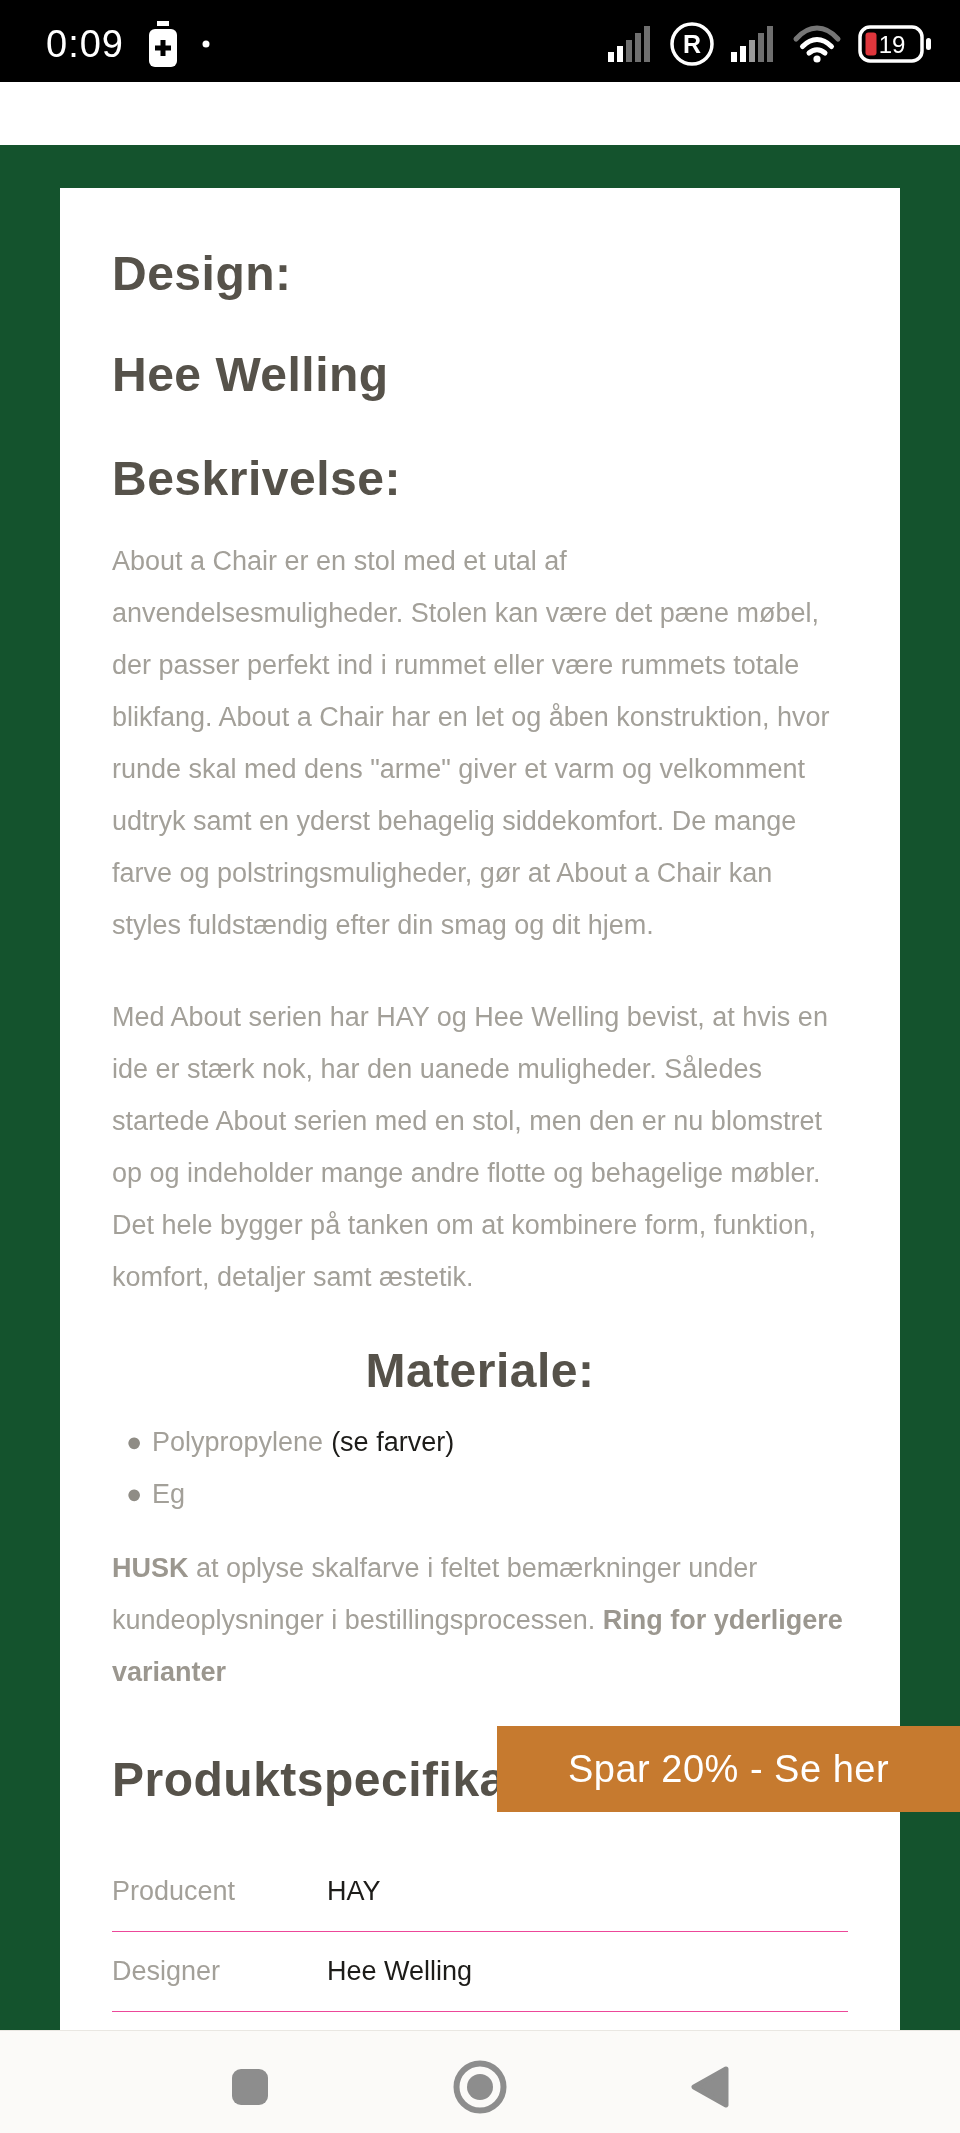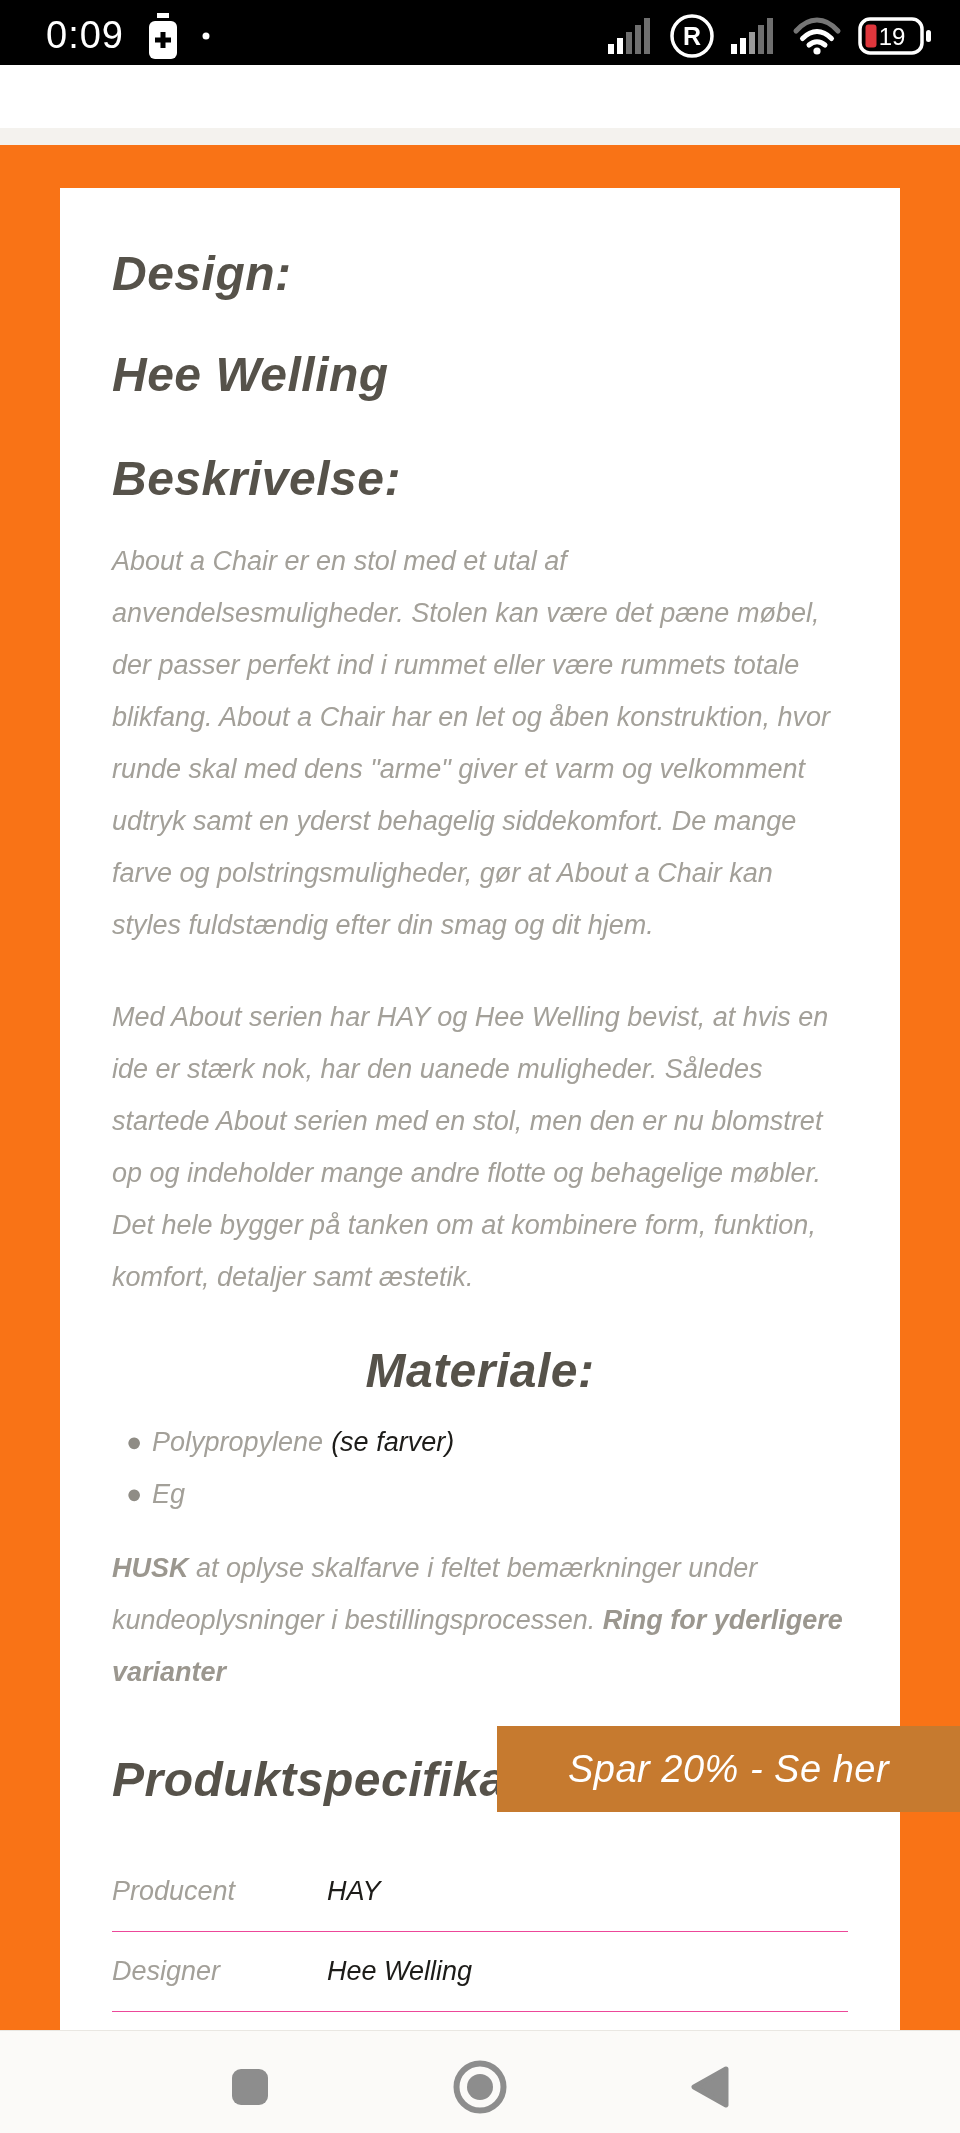--- a/index.html
+++ b/index.html
@@ -5,36 +5,36 @@
   * { margin:0; padding:0; box-sizing:border-box; }
   html,body { width:960px; }
   body {
     height:2133px; position:relative; overflow:hidden;
     background:#f4f2ee;
     font-family:"Liberation Sans","DejaVu Sans",sans-serif;
   }
 
   
   .statusbar {
-    height:65px; background:#000; color:#fff;
+    height:82px; background:#000; color:#fff;
     display:flex; align-items:center; justify-content:space-between;
     padding:6px 28px 0 46px;
   }
   .sb-left { display:flex; align-items:center; gap:22px; }
   .sb-time { font-size:38px; letter-spacing:1px; }
   .sb-right { display:flex; align-items:center; gap:16px; }
   .sb-icon { display:block; }
 
   
   .chrome { height:63px; background:#ffffff; }
 
   
   .page {
     position:absolute; top:145px; left:0; right:0; bottom:0;
-    background:#f97316; overflow:hidden;font-style:italic;
+    background:#14532d; overflow:hidden;
   }
   .card {
     margin:43px 60px 0; background:#fff; padding:58px 52px 260px;
     min-height:2100px;
   }
   .h2 {
     font-size:48px; font-weight:700; color:#56524a; letter-spacing:0.5px;
   }
   .h-design      { margin:0 0 46px; }
   .h-designer    { margin:0 0 49px; }

